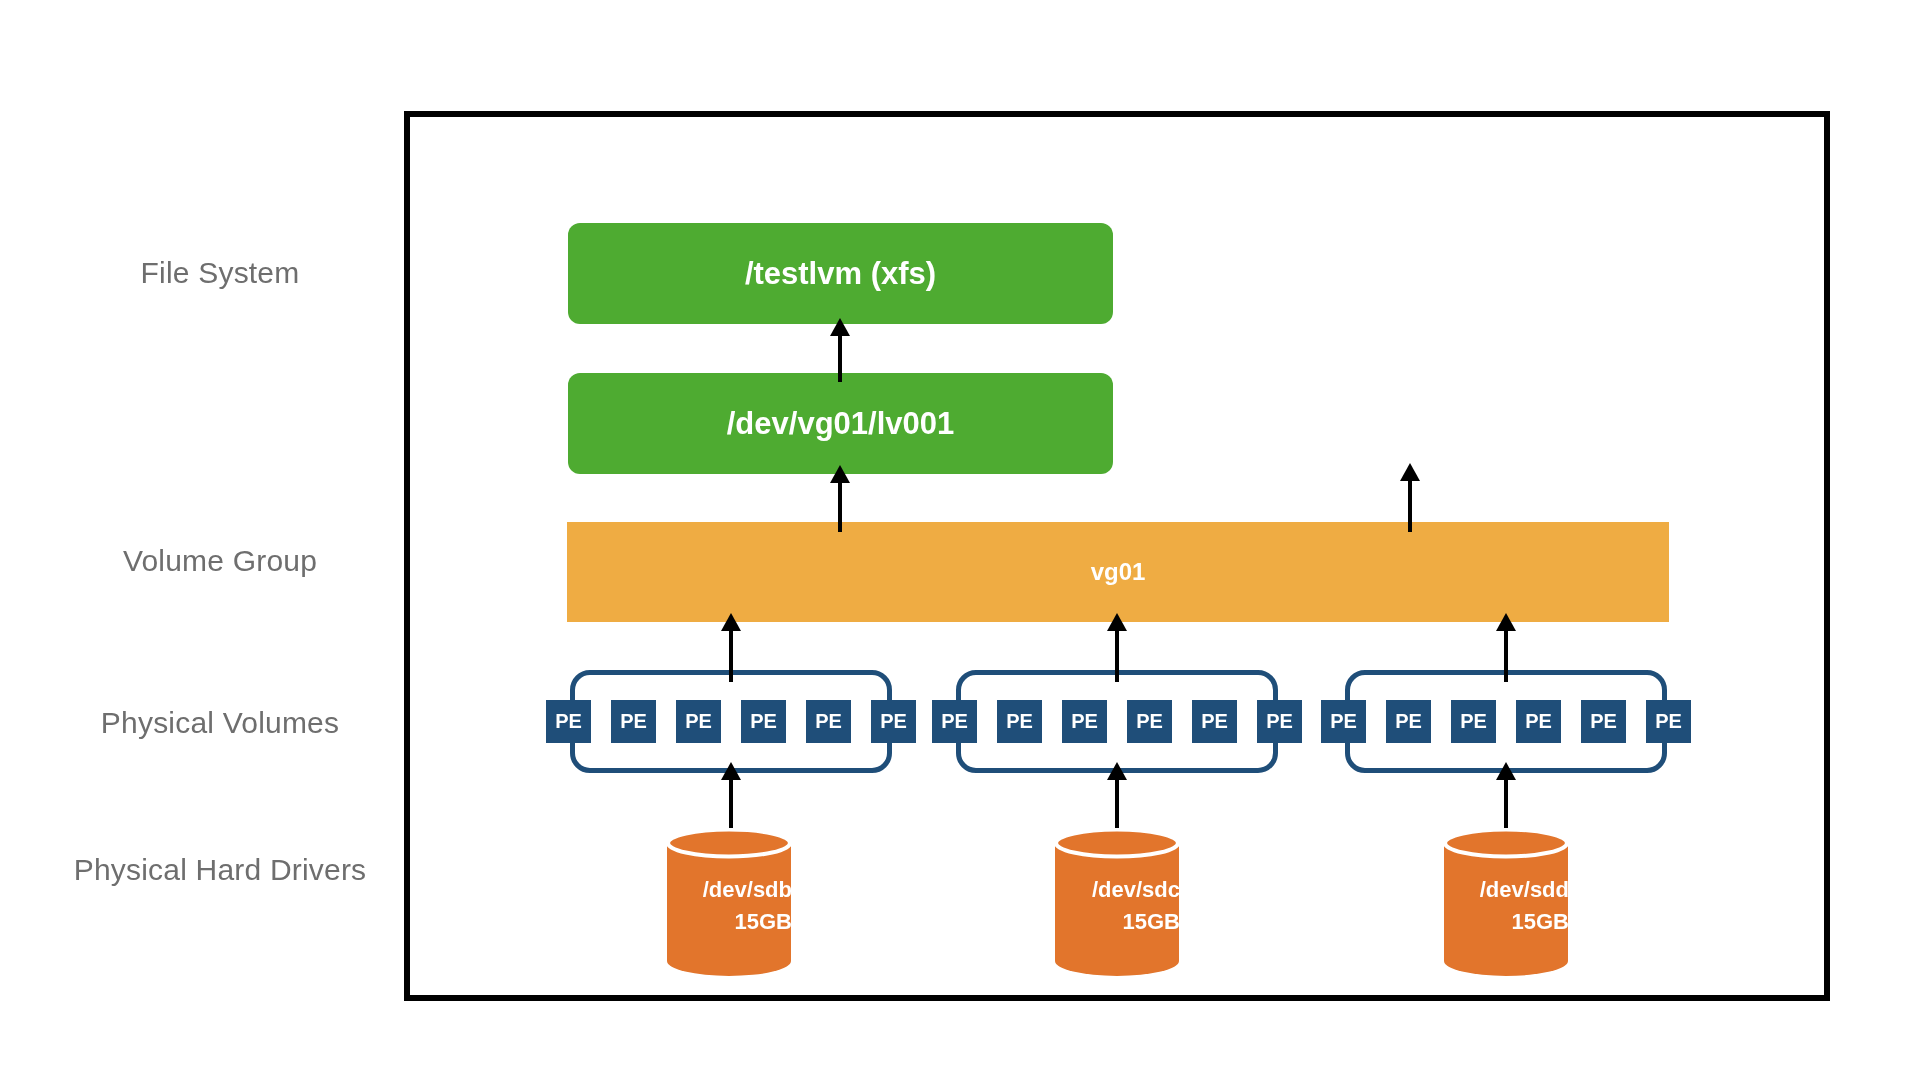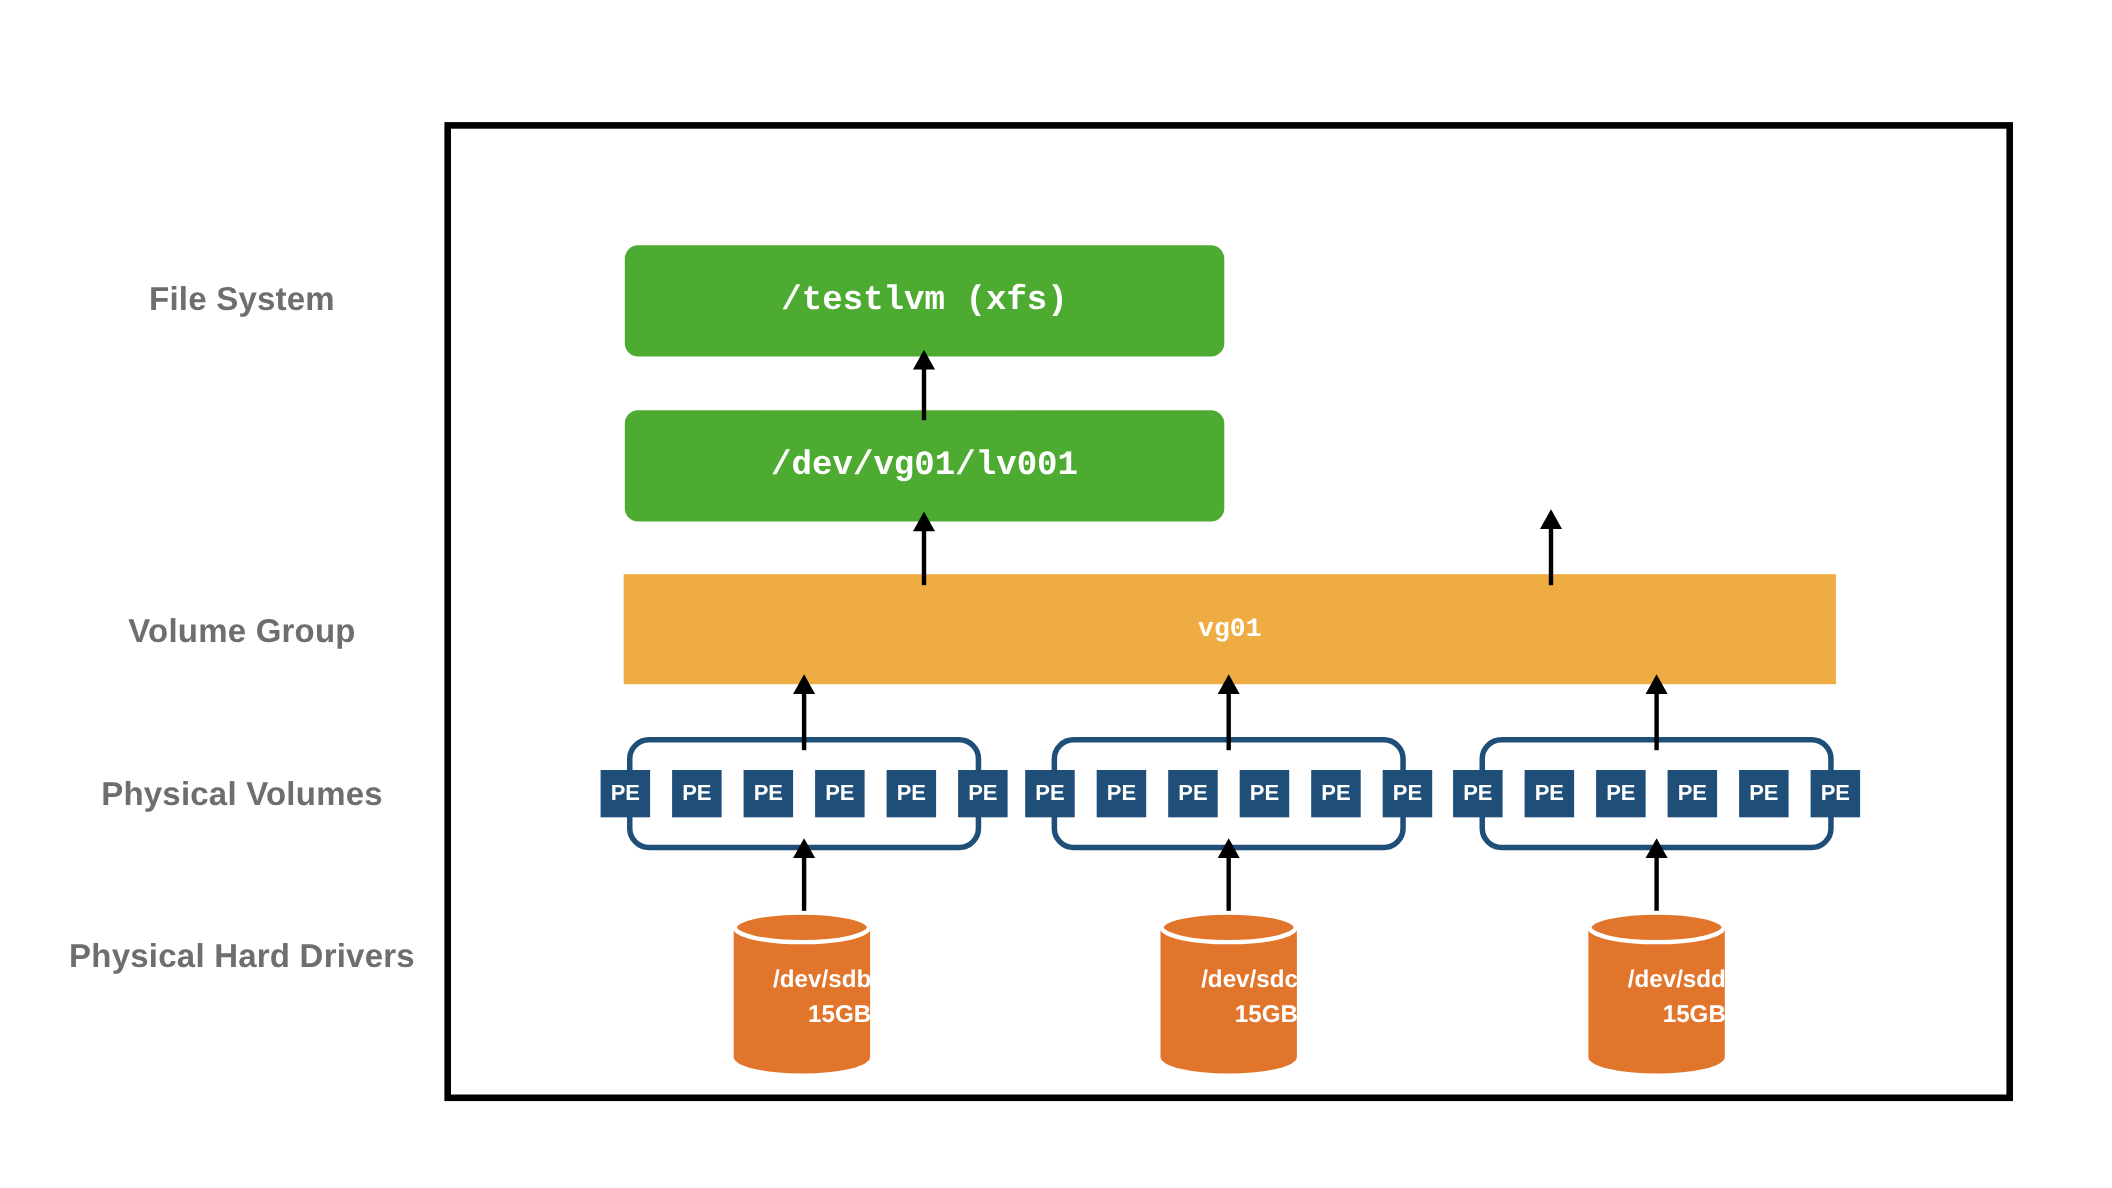--- a/index.html
+++ b/index.html
@@ -33,33 +33,31 @@
 
   
   .row-label {
     position: absolute;
     left: 30px; width: 380px;
     text-align: center;
     font-size: 30px;
     line-height: 36px;
     color: var(--labelGray);
     letter-spacing: 0.2px;
-    font-weight: bold;
   }
 
   
   .node {
     position: absolute;
     display: flex;
     align-items: center;
     justify-content: center;
     color: #ffffff;
     font-weight: bold;
     text-align: center;
-    font-family: Liberation Mono, monospace;
   }
 
   .fs-box, .lv-box {
     left: 568px; width: 545px; height: 101px;
     background: var(--green);
     border-radius: 12px;
     font-size: 31px;
   }
   .fs-box { top: 223px; }
   .lv-box { top: 373px; }
@@ -146,21 +144,21 @@
   }
 </style>
 </head>
 <body>
 
 <div id="canvas">
 
   <div class="frame"></div>
 
   <div class="row-label" style="top:255px">File System</div>
-  <div class="row-label" style="top:557px">Volume Group</div>
+  <div class="row-label" style="top:543px">Volume Group</div>
   <div class="row-label" style="top:705px">Physical Volumes</div>
   <div class="row-label" style="top:852px">Physical Hard Drivers</div>
 
   <div class="node fs-box">
     <span>/testlvm (xfs)</span>
   </div>
 
   <div class="node lv-box">
     <span>/dev/vg01/lv001</span>
   </div>

